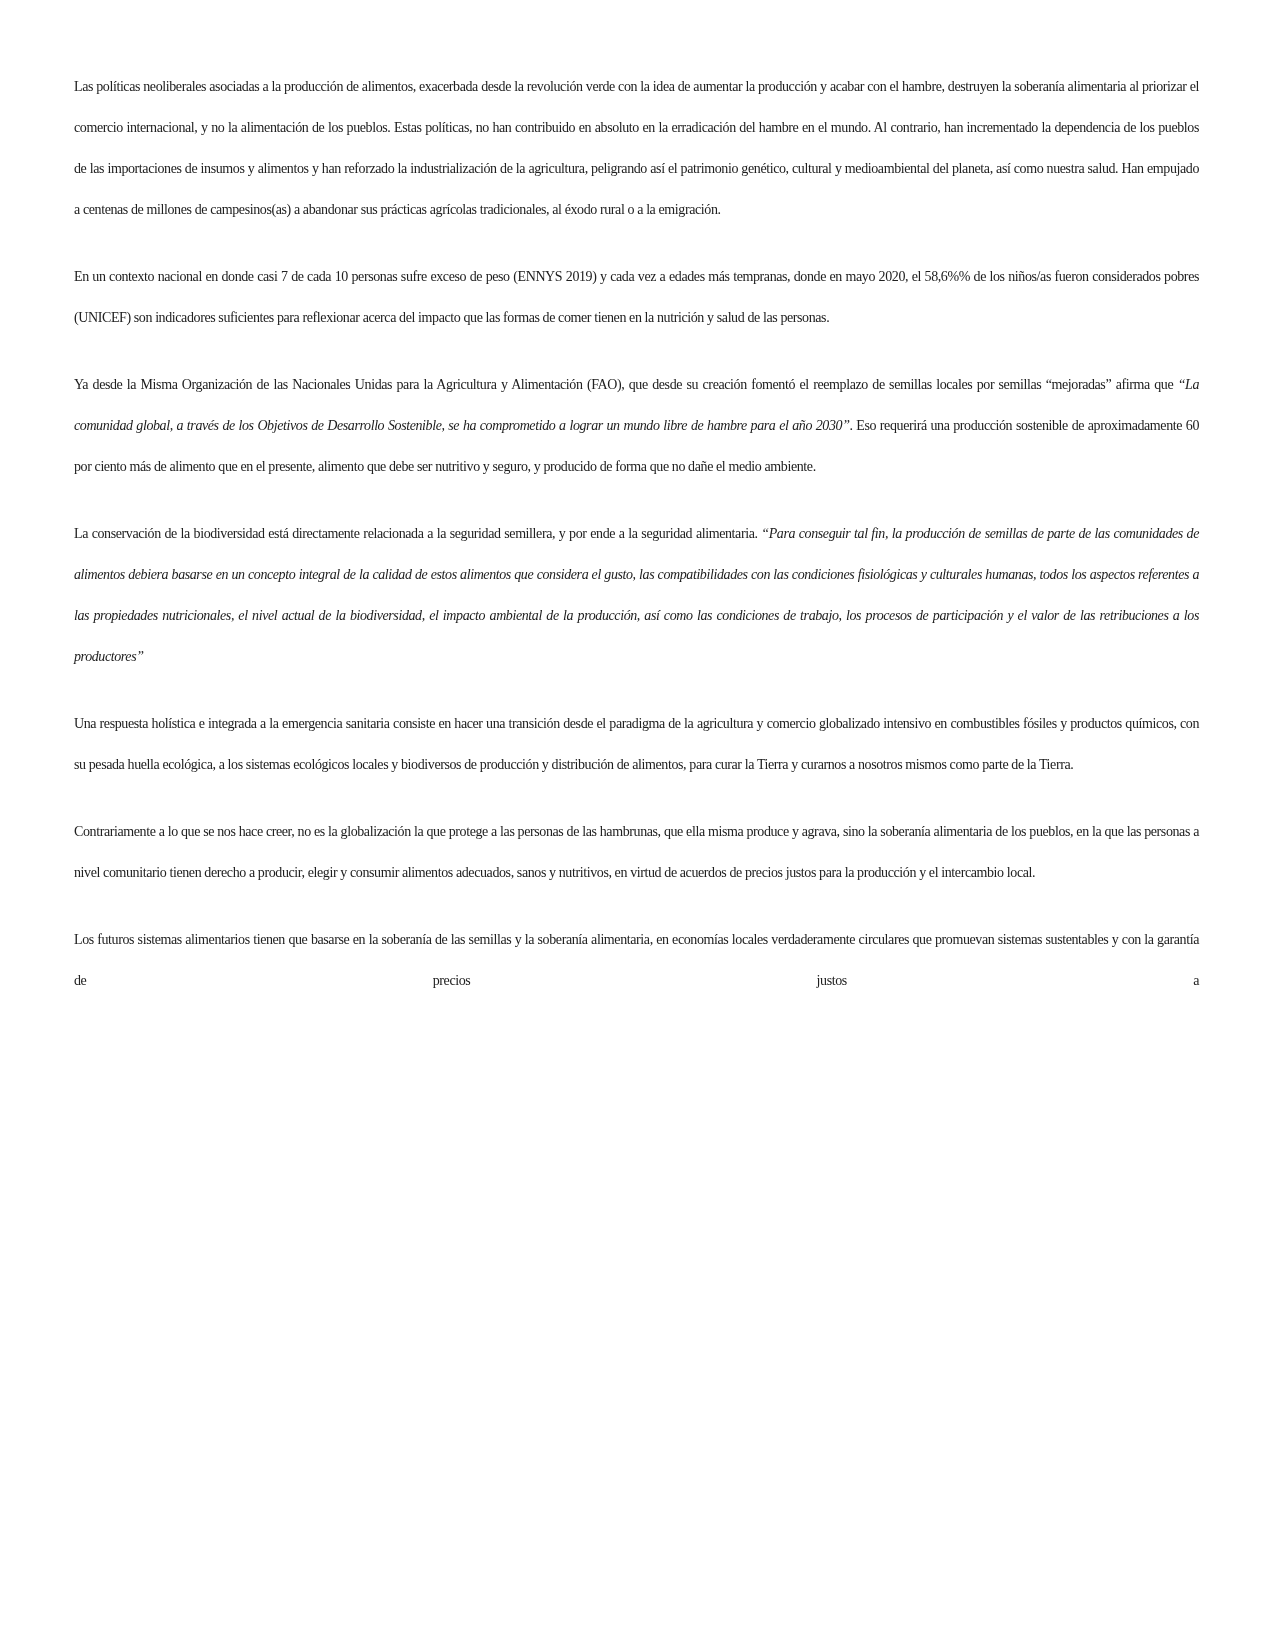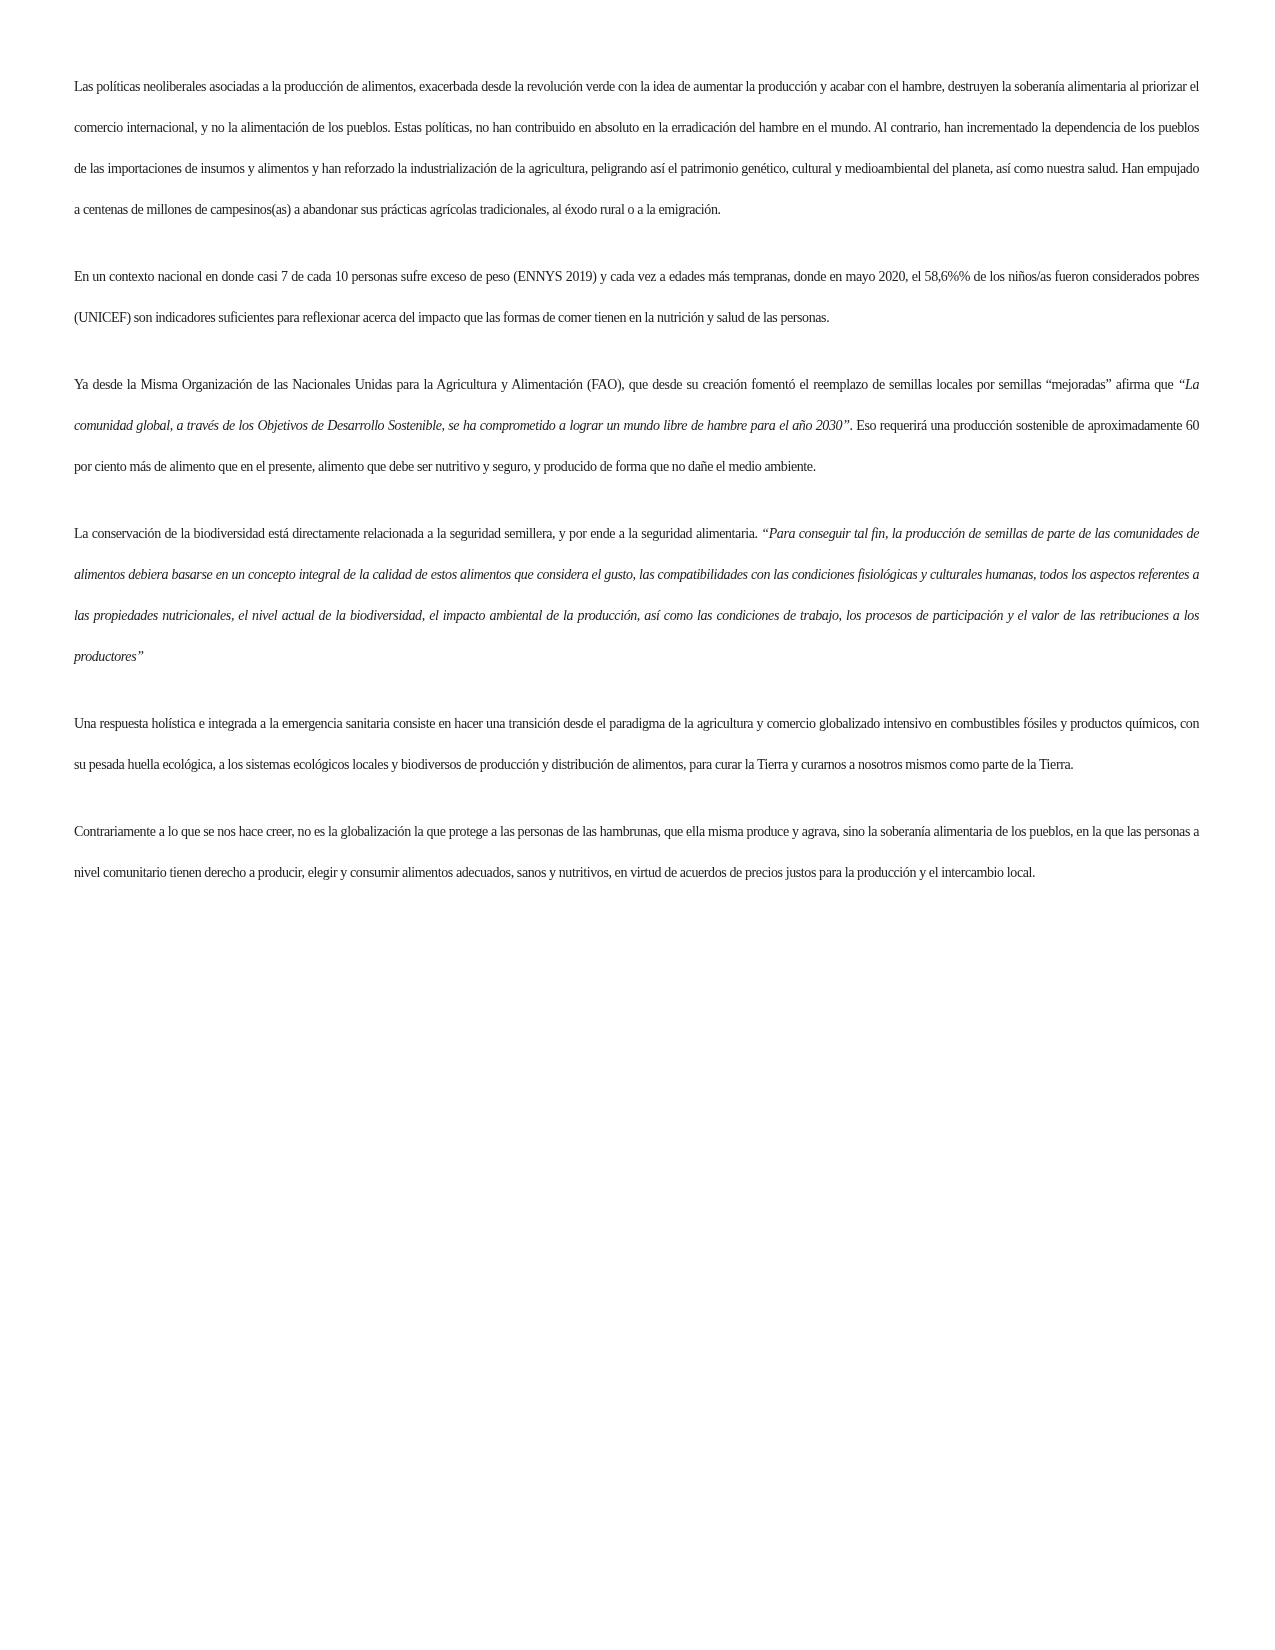--- a/index.html
+++ b/index.html
@@ -44,14 +44,15 @@
 <body style="background: rgb(255, 255, 255);">
 
 <div class="page">
   <div class="doc-body" style="color: rgb(32, 32, 32);">
       <p><span class="seg">Las políticas neoliberales asociadas a la producción de alimentos, exacerbada desde la revolución verde con la idea de aumentar la producción y acabar con el hambre, destruyen la soberanía alimentaria al priorizar el comercio internacional, y no la alimentación de los pueblos.  Estas políticas, no han contribuido en absoluto en la erradicación del hambre en el mundo. Al contrario, han incrementado la dependencia de los pueblos de las importaciones de insumos y alimentos y han reforzado la industrialización de la agricultura, peligrando así el patrimonio genético, cultural y medioambiental del planeta, así como nuestra salud. Han empujado a centenas de millones de campesinos(as) a abandonar sus prácticas agrícolas tradicionales, al éxodo rural o a la emigración.</span></p>
       <p><span class="seg">En un contexto nacional en donde casi 7 de cada 10 personas sufre exceso de peso (ENNYS 2019) y cada vez a edades más tempranas, donde en mayo 2020, el 58,6%% de los niños/as fueron considerados pobres (UNICEF) son indicadores suficientes para reflexionar acerca del impacto que las formas de comer tienen en la nutrición y salud de las personas.</span></p>
       <p><span class="seg">Ya desde la Misma Organización de las Nacionales Unidas para la Agricultura y Alimentación (FAO), que desde su creación fomentó el reemplazo de semillas locales por semillas “mejoradas” afirma que </span><span class="seg seg-italic">“La comunidad global, a través de los Objetivos de Desarrollo Sostenible, se ha comprometido a lograr un mundo libre de hambre para el año 2030”</span><span class="seg">. Eso requerirá una producción sostenible de aproximadamente 60 por ciento más de alimento que en el presente, alimento que debe ser nutritivo y seguro, y producido de forma que no dañe el medio ambiente.</span></p>
       <p><span class="seg">La conservación de la biodiversidad está directamente relacionada a la seguridad semillera, y por ende a la seguridad alimentaria. </span><span class="seg seg-italic">“Para conseguir tal fin, la producción de semillas de parte de las comunidades de alimentos debiera basarse en un concepto integral de la calidad de estos alimentos que considera el gusto, las compatibilidades con las condiciones fisiológicas y culturales humanas, todos los aspectos referentes a las propiedades nutricionales, el nivel actual de la biodiversidad, el impacto ambiental de la producción, así como las condiciones de trabajo, los procesos de participación y el valor de las retribuciones a los productores”</span></p>
       <p><span class="seg">Una respuesta holística e integrada a la emergencia sanitaria consiste en hacer una transición desde el paradigma de la agricultura y comercio globalizado intensivo en combustibles fósiles y productos químicos, con su pesada huella ecológica, a los sistemas ecológicos locales y biodiversos de producción y distribución de alimentos, para curar la Tierra y curarnos a nosotros mismos como parte de la Tierra.</span></p>
       <p><span class="seg">Contrariamente a lo que se nos hace creer, no es la globalización la que protege a las personas de las hambrunas, que ella misma produce y agrava, sino la soberanía alimentaria de los pueblos, en la que las personas a nivel comunitario tienen derecho a producir, elegir y consumir alimentos adecuados, sanos y nutritivos, en virtud de acuerdos de precios justos para la producción y el intercambio local.</span></p>
+      <p class="continued"><span class="seg">Los futuros sistemas alimentarios tienen que basarse en la soberanía de las semillas y la soberanía alimentaria, en economías locales verdaderamente circulares que promuevan sistemas sustentables y con la garantía de precios justos a</span></p>
     </div>
 </div>
 
 </body></html>

